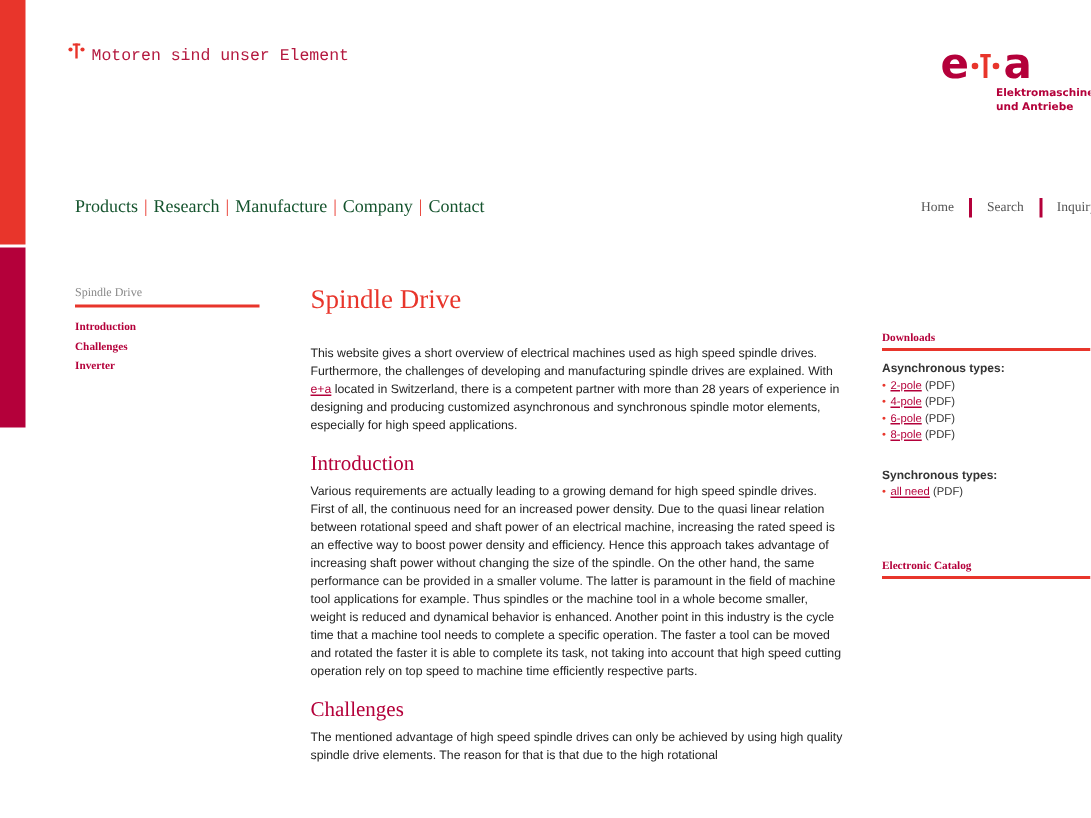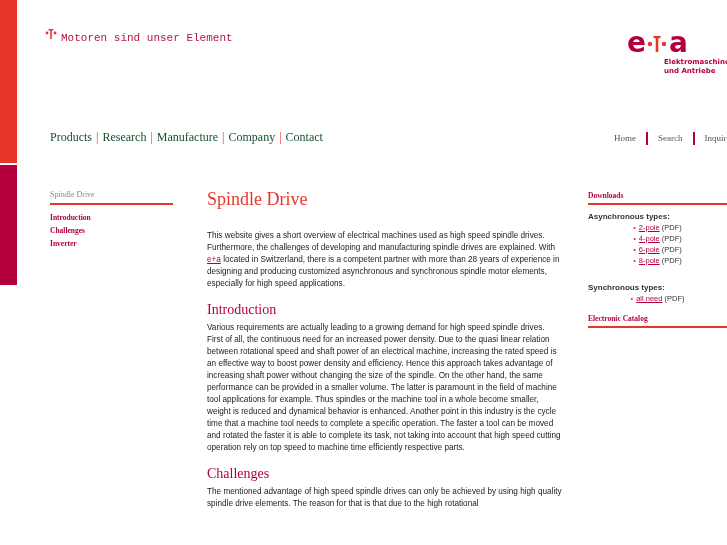--- a/index.html
+++ b/index.html
@@ -22,23 +22,23 @@
   .subnav { position:absolute; left:50px; top:190px; width:123px; }
   .subnav-title { font-family:"Liberation Serif", serif; font-size:8px; color:#888; padding-bottom:4px; border-bottom:2px solid #e8352b; }
   .subnav ul { list-style:none; margin:6px 0 0 0; padding:0; }
   .subnav li { font-family:"Liberation Serif", serif; font-size:7.5px; font-weight:bold; color:#b4003a; line-height:13px; cursor:pointer; }
   .content { position:absolute; left:207px; top:189px; width:355px; }
   .content h1 { font-family:"Liberation Serif", serif; font-weight:normal; font-size:18px; color:#e8352b; margin:0 0 20px 0; }
   .content h2 { font-family:"Liberation Serif", serif; font-weight:normal; font-size:14px; color:#b4003a; margin:0 0 4px 0; }
   .content p { font-size:8.2px; line-height:12px; color:#222; margin:0 0 12px 0; }
   .content a { color:#b4003a; text-decoration:underline; }
   .side { position:absolute; left:588px; top:191px; width:139px; }
-  .side-title { font-family:"Liberation Serif", serif; font-size:7.5px; font-weight:bold; color:#b4003a; padding-bottom:3px; border-bottom:2px solid #e8352b; }
+  .side-title { font-family:"Liberation Serif", serif; font-size:7.5px; font-weight:bold; color:#b4003a; padding-bottom:3px; border-bottom:2px solid #e8352b;margin-top:29px; }
   .side h4 { font-size:8px; font-weight:bold; color:#333; margin:7px 0 1px 0; }
-  .side ul { list-style:none; margin:0; padding:0;text-align:center; }
+  .side ul { list-style:none; margin:0; padding:0; }
   .side li { font-size:7.5px; line-height:11px; color:#333; }
   .side li .b { color:#e8352b; margin-right:3px; }
   .side li a { color:#b4003a; text-decoration:underline; cursor:pointer; }
   .gap { height:10px; }
 </style>
 </head>
 <body>
 
 <div class="bar-top"></div>
 <div class="bar-bottom"></div>

